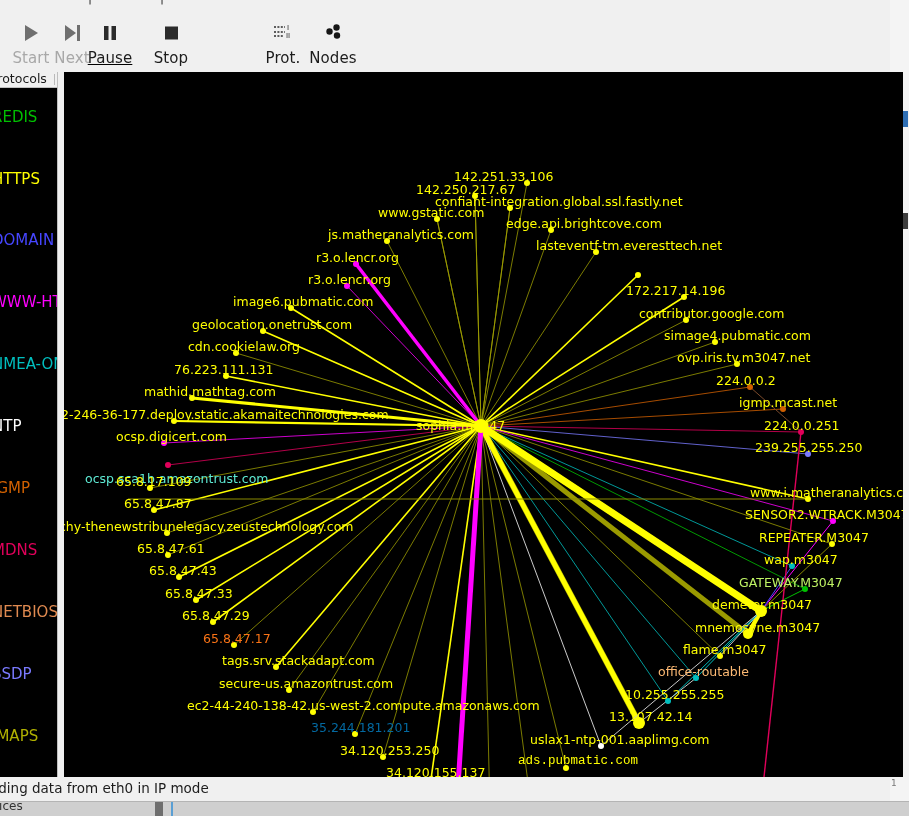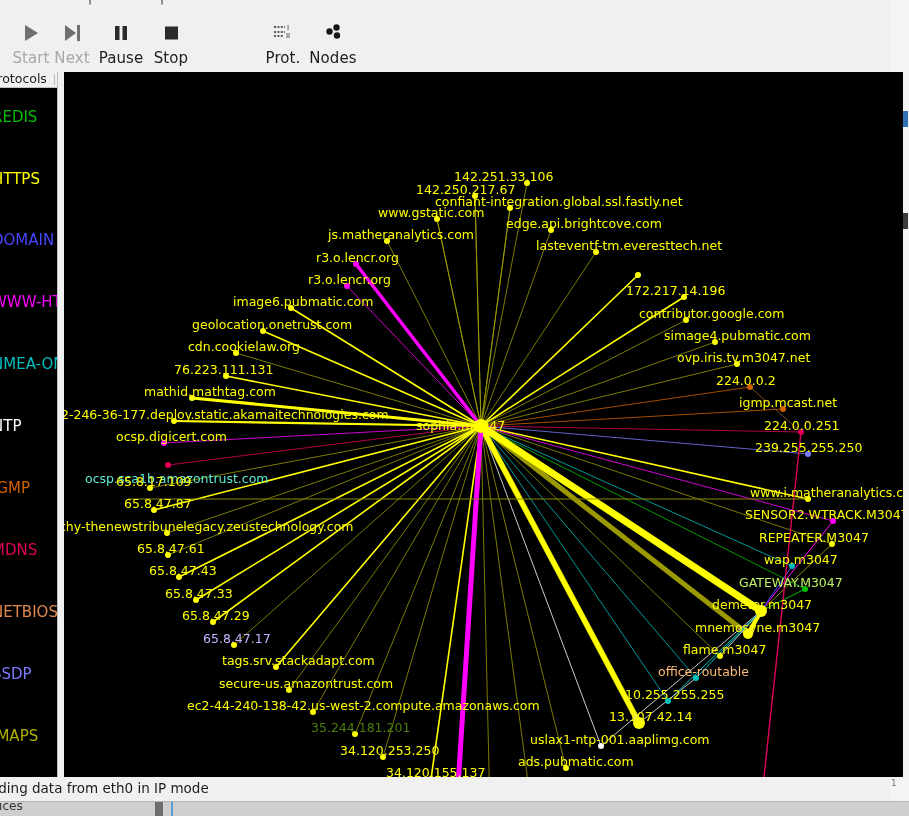--- a/index.html
+++ b/index.html
@@ -216,21 +216,21 @@
       </div>
       <div class="tbtn disabled" style="left: 41px;">
         <div class="ico">
           <svg width="22" height="22" viewBox="0 0 22 22">
             <path d="M4 3 L15 11 L4 19 Z" fill="#6f6f6f"></path>
             <rect x="16" y="3" width="3" height="16" fill="#6f6f6f"></rect>
           </svg>
         </div>
         <div class="lbl">Next</div>
       </div>
-      <div class="tbtn" style="left: 90px;">
+      <div class="tbtn" style="left: 79px; text-decoration: underline;">
         <div class="ico">
           <svg width="22" height="22" viewBox="0 0 22 22">
             <rect x="5" y="4" width="4.5" height="14" fill="#2b2b2b"></rect>
             <rect x="12.5" y="4" width="4.5" height="14" fill="#2b2b2b"></rect>
           </svg>
         </div>
         <div class="lbl">Pause</div>
       </div>
       <div class="tbtn" style="left: 140px;">
         <div class="ico">
@@ -456,32 +456,32 @@
         <div class="nodelabel" style="left: -5px; top: 447px; color: rgb(255, 255, 0);">chy-thenewstribunelegacy.zeustechnology.com</div>
         <div class="nodelabel" style="left: 695px; top: 458px; color: rgb(255, 255, 0);">REPEATER.M3047</div>
         <div class="nodelabel" style="left: 73px; top: 469px; color: rgb(255, 255, 0);">65.8.47.61</div>
         <div class="nodelabel" style="left: 700px; top: 480px; color: rgb(255, 255, 0);">wap.m3047</div>
         <div class="nodelabel" style="left: 85px; top: 491px; color: rgb(255, 255, 0);">65.8.47.43</div>
         <div class="nodelabel" style="left: 675px; top: 503px; color: #bef264;">GATEWAY.M3047</div>
         <div class="nodelabel" style="left: 101px; top: 514px; color: rgb(255, 255, 0);">65.8.47.33</div>
         <div class="nodelabel" style="left: 648px; top: 525px; color: rgb(255, 255, 0);">demeter.m3047</div>
         <div class="nodelabel" style="left: 118px; top: 536px; color: rgb(255, 255, 0);">65.8.47.29</div>
         <div class="nodelabel" style="left: 631px; top: 548px; color: rgb(255, 255, 0);">mnemosyne.m3047</div>
-        <div class="nodelabel" style="left: 139px; top: 559px; color: #c4b5fd;">65.8.47.17</div>
+        <div class="nodelabel" style="left: 139px; top: 559px; color: #f97316;">65.8.47.17</div>
         <div class="nodelabel" style="left: 619px; top: 570px; color: rgb(255, 255, 0);">flame.m3047</div>
         <div class="nodelabel" style="left: 158px; top: 581px; color: rgb(255, 255, 0);">tags.srv.stackadapt.com</div>
         <div class="nodelabel" style="left: 594px; top: 592px; color: #fdba74;">office-routable</div>
         <div class="nodelabel" style="left: 155px; top: 604px; color: rgb(255, 255, 0);">secure-us.amazontrust.com</div>
         <div class="nodelabel" style="left: 561px; top: 615px; color: rgb(255, 255, 0);">10.255.255.255</div>
         <div class="nodelabel" style="left: 123px; top: 626px; color: rgb(255, 255, 0);">ec2-44-240-138-42.us-west-2.compute.amazonaws.com</div>
         <div class="nodelabel" style="left: 545px; top: 637px; color: rgb(255, 255, 0);">13.107.42.14</div>
-        <div class="nodelabel" style="left: 247px; top: 648px; color: #4d7c0f;">35.244.181.201</div>
+        <div class="nodelabel" style="left: 247px; top: 648px; color: #0369a1;">35.244.181.201</div>
         <div class="nodelabel" style="left: 466px; top: 660px; color: rgb(255, 255, 0);">uslax1-ntp-001.aaplimg.com</div>
         <div class="nodelabel" style="left: 276px; top: 671px; color: rgb(255, 255, 0);">34.120.253.250</div>
-        <div class="nodelabel" style="left: 454px; top: 682px; color: rgb(255, 255, 0);">ads.pubmatic.com</div>
+        <div class="nodelabel" style="left: 454px; top: 682px; color: rgb(255, 255, 0); font-family: Liberation Mono, monospace;">ads.pubmatic.com</div>
         <div class="nodelabel" style="left: 322px; top: 693px; color: rgb(255, 255, 0);">34.120.155.137</div>
         <div class="nodelabel" style="left: 414px; top: 704px; color: rgb(255, 255, 0);">jsisec.indexww.com</div>
         <div class="nodelabel" style="left: 352px; top: 346px; color: rgb(255, 255, 0);">sophia.m3047</div>
       </div>
   </div>
 
   <div class="statusbar">
     <div class="stxt">ading data from eth0 in IP mode</div>
   </div>
 

